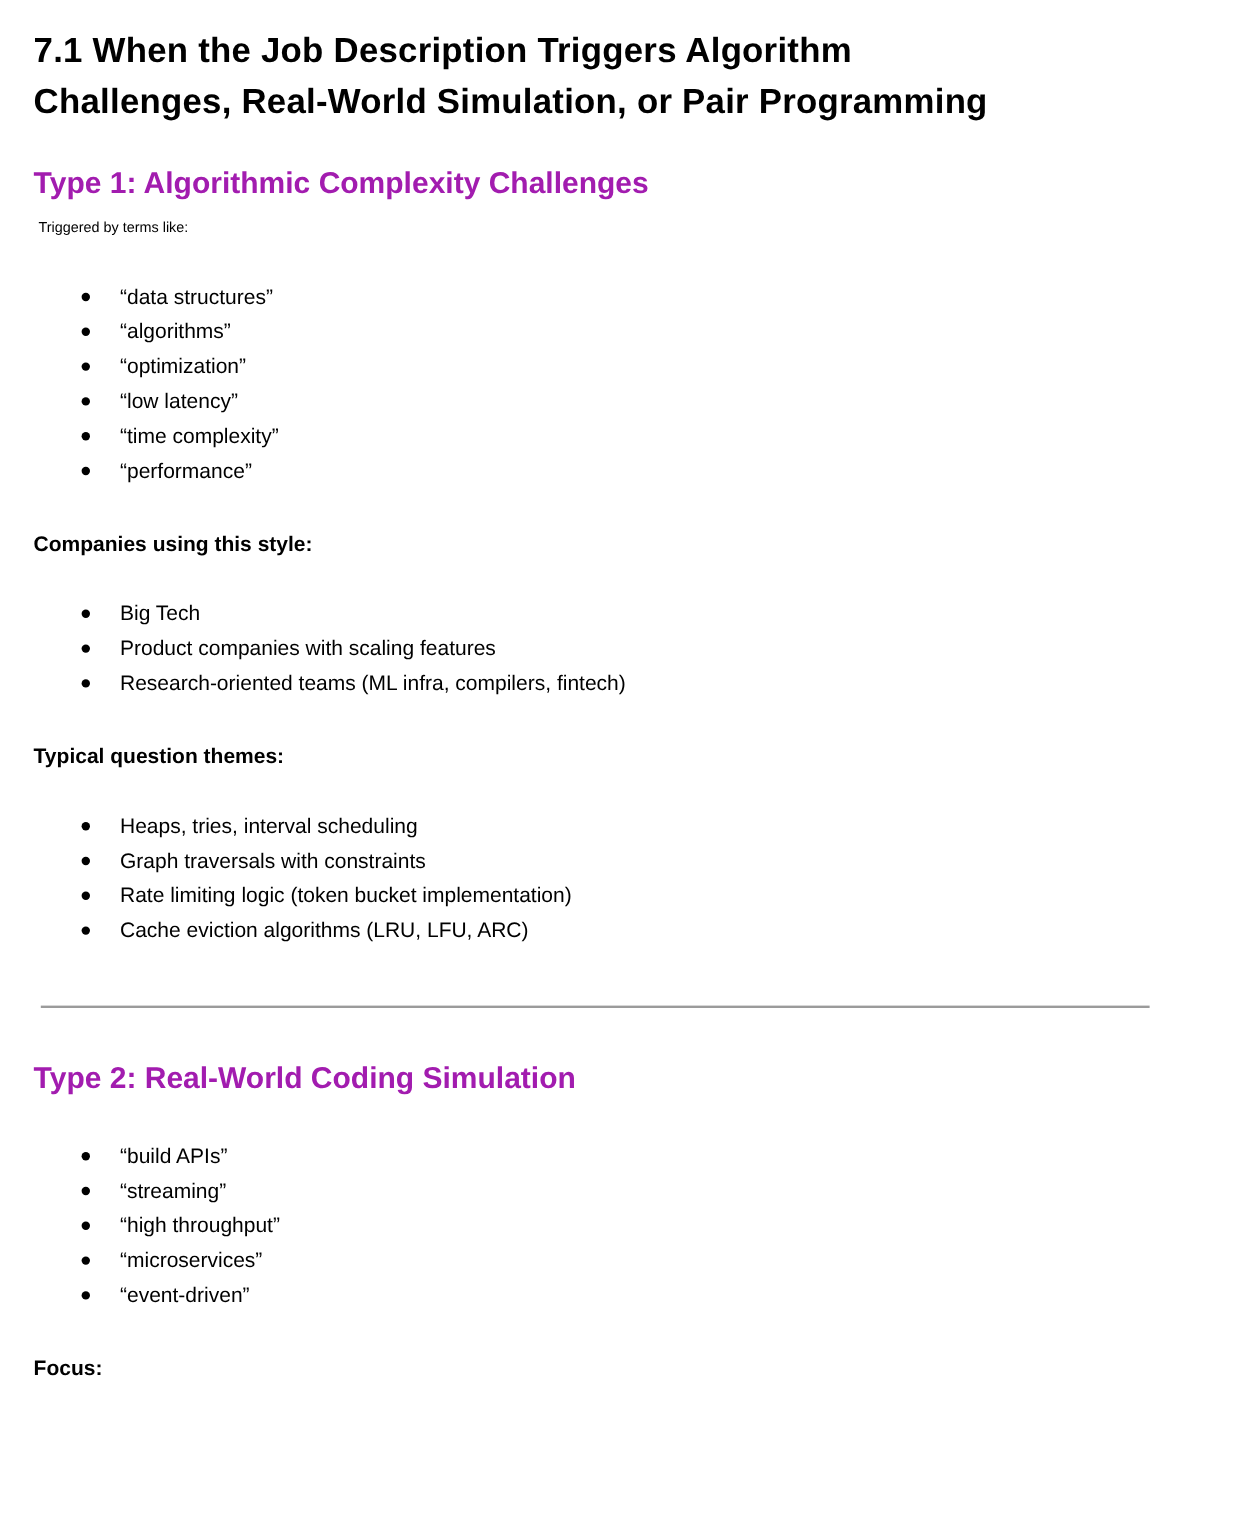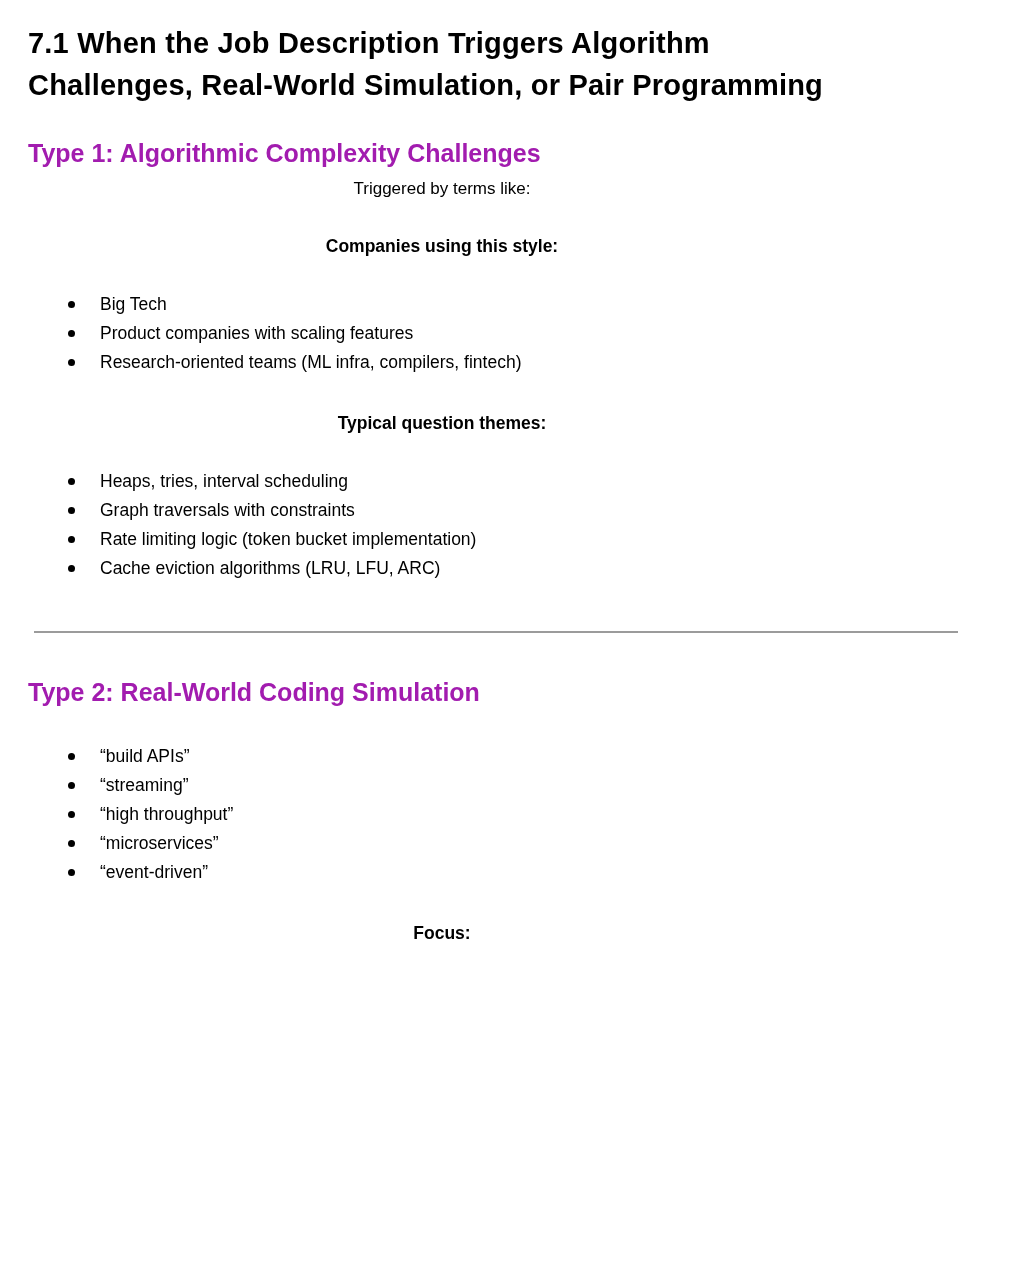--- a/index.html
+++ b/index.html
@@ -32,32 +32,30 @@
     font-size: 25px;
     line-height: 34px;
     font-weight: 700;
     color: #a21caf;
   }
   .section-heading.after-divider {
     margin-top: 42px;
   }
   .body-para {
     margin: 4px;
-    font-size: 17px;
+    font-size: 12px;
     line-height: 22px;
     color: #000000;
-    text-align: center;
   }
   .bold-label {
     margin: 35px 0 0 0;
     font-size: 17.5px;
     line-height: 22px;
     font-weight: 700;
     color: #000000;
-    text-align: center;
   }
   ul.blist {
     margin: 33px 0 0 0;
     padding: 0 0 0 72px;
     list-style: none;
     font-size: 17.5px;
     color: #000000;
   }
   ul.blist li {
     position: relative;
@@ -85,20 +83,28 @@
 <body>
 
 <div class="doc">
 
   <h1 class="doc-title">7.1 When the Job Description Triggers Algorithm Challenges, Real-World Simulation, or Pair Programming</h1>
 
   <section>
     <h2 class="section-heading">Type 1: Algorithmic Complexity Challenges</h2>
     <p class="body-para">Triggered by terms like:</p>
 
+    <ul class="blist">
+      <li>“data structures”</li>
+      <li>“algorithms”</li>
+      <li>“optimization”</li>
+      <li>“low latency”</li>
+      <li>“time complexity”</li>
+      <li>“performance”</li>
+    </ul>
 
     <p class="bold-label">Companies using this style:</p>
     <ul class="blist">
       <li>Big Tech</li>
       <li>Product companies with scaling features</li>
       <li>Research-oriented teams (ML infra, compilers, fintech)</li>
     </ul>
 
     <p class="bold-label">Typical question themes:</p>
     <ul class="blist">

